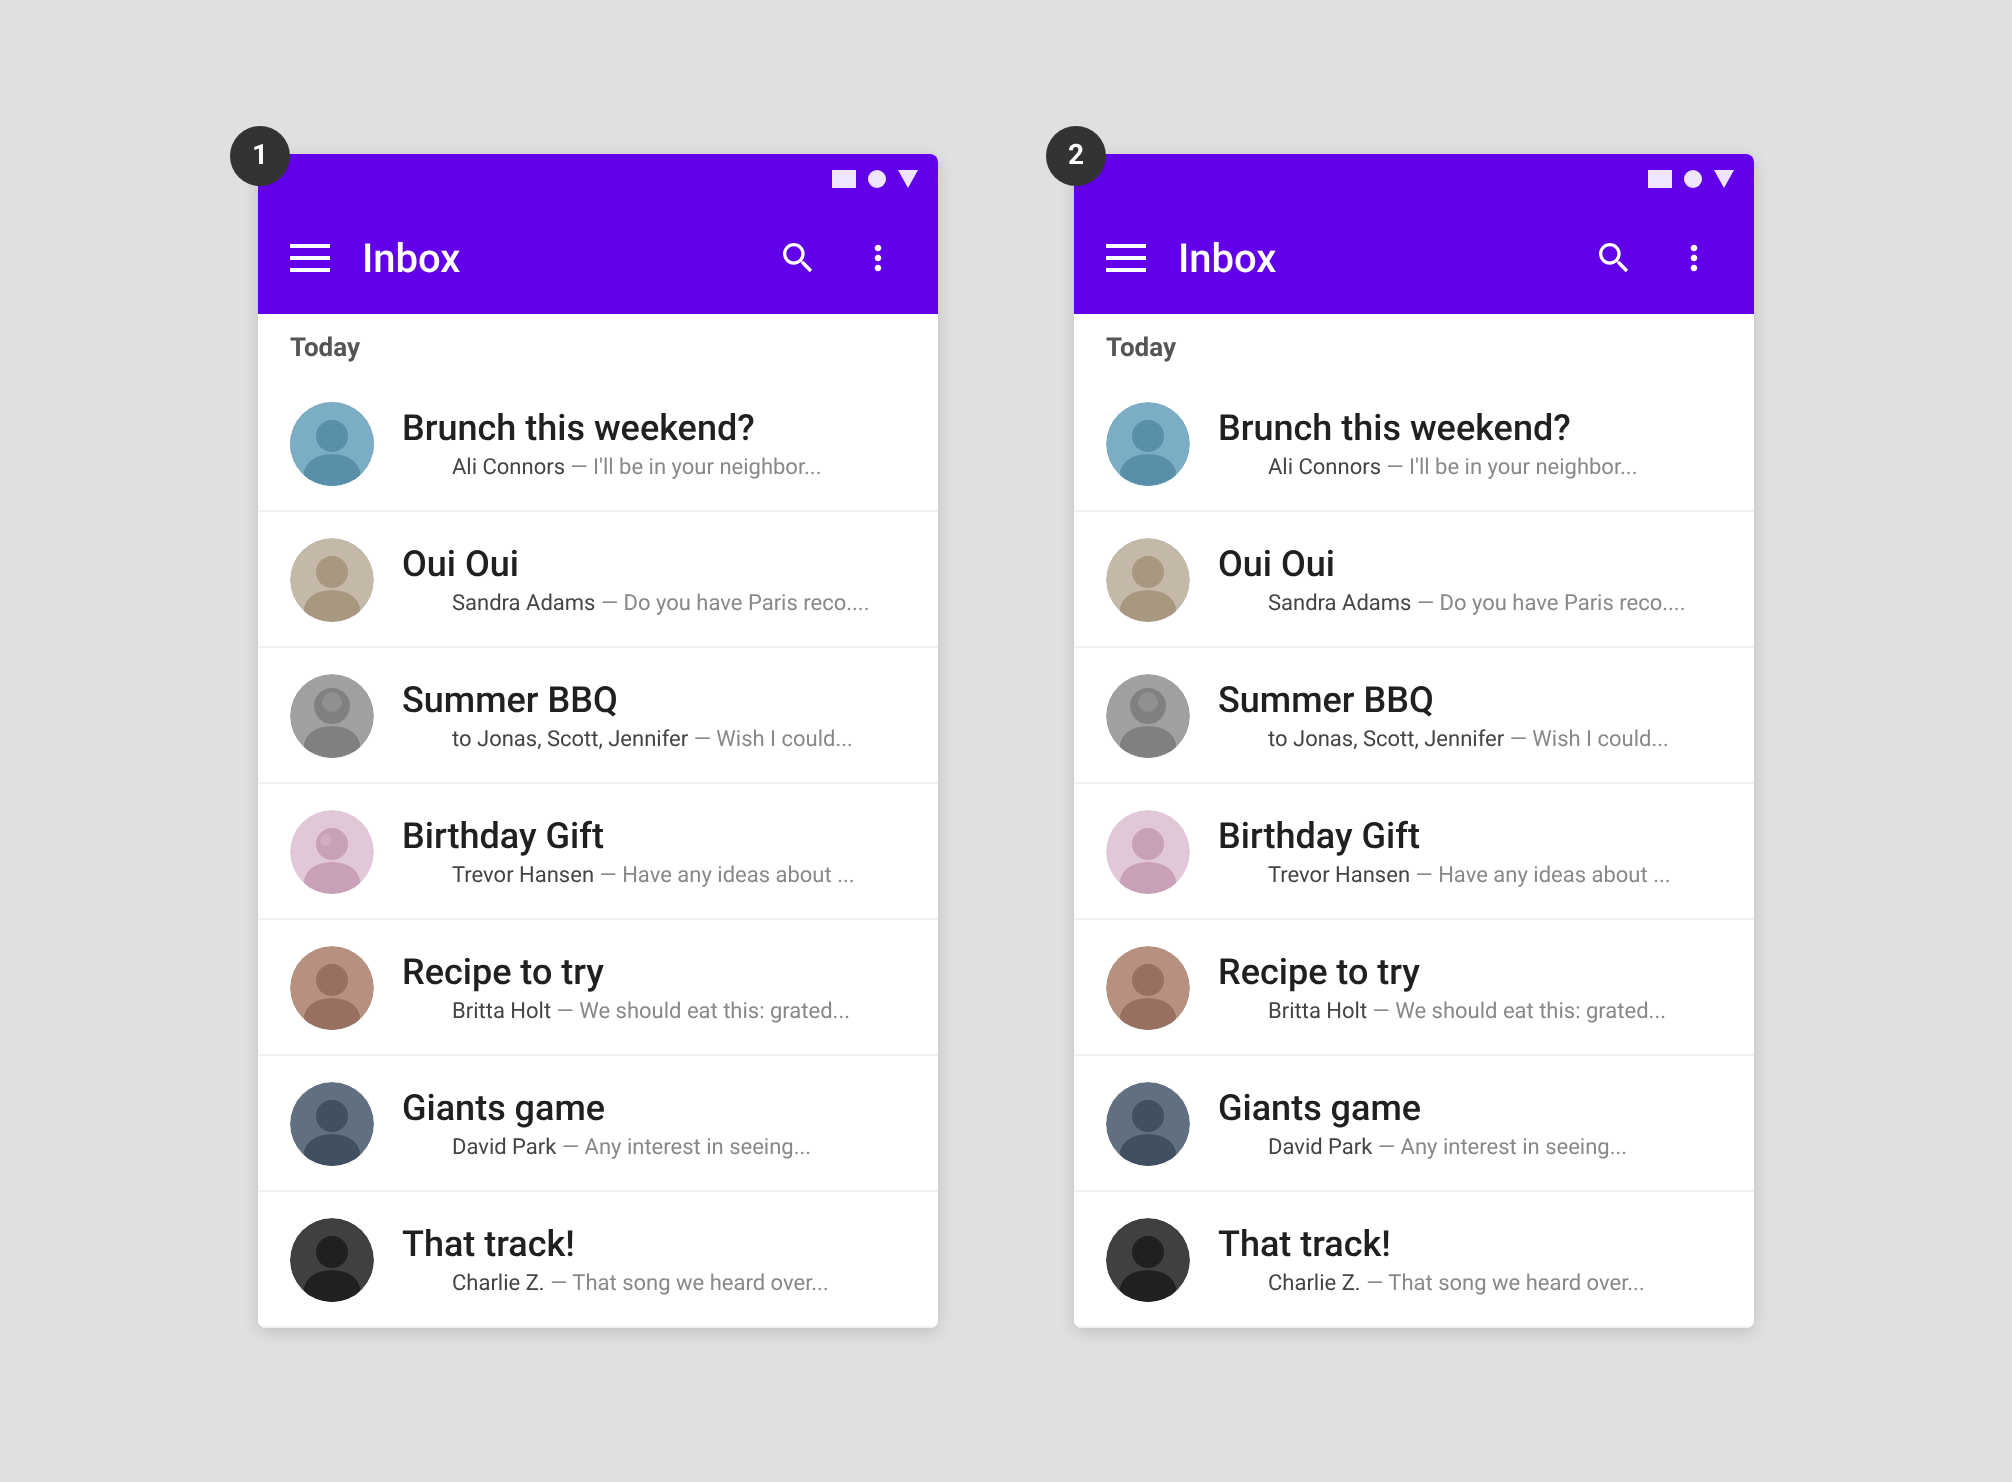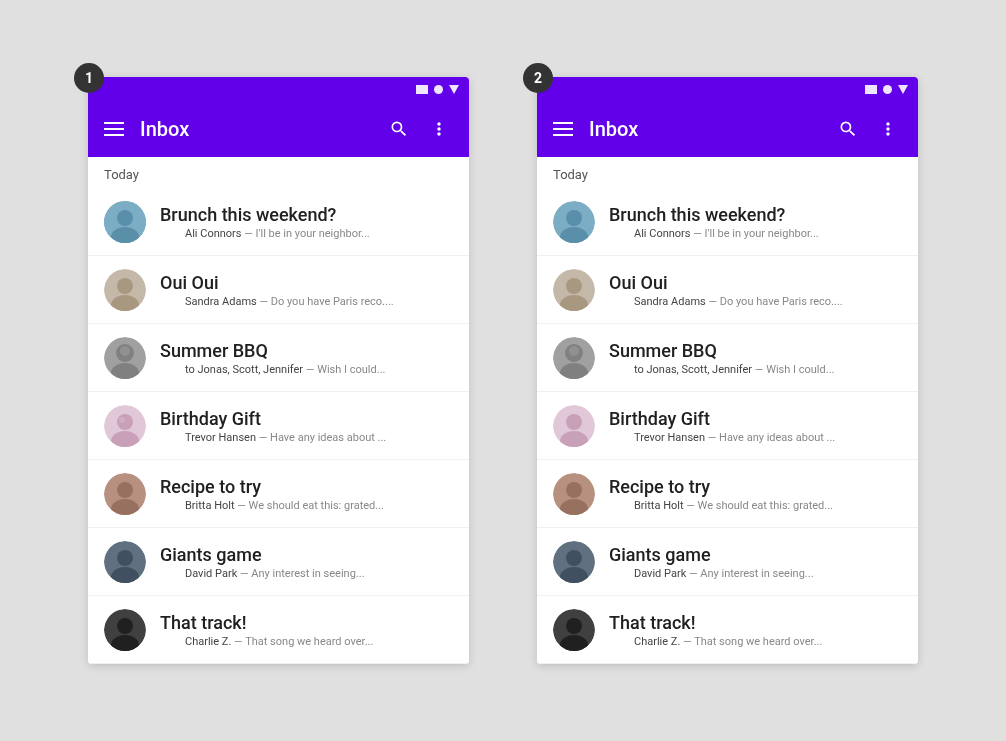--- a/index.html
+++ b/index.html
@@ -13,21 +13,21 @@
       justify-content: center;
       gap: 40px;
     }
     .phone-container {
       display: flex;
       gap: 40px;
       padding: 20px;
     }
     .phone {
       background: #fff;
-      width: 381px;
+      width: 340px;
       border-radius: 4px;
       box-shadow: 0 2px 8px rgba(0,0,0,0.15);
       overflow: hidden;
       position: relative;
     }
     .status-bar {
       background: #6200ea;
       height: 24px;
       display: flex;
       align-items: center;
@@ -92,21 +92,21 @@
     .menu-icon span {
       display: block;
       width: 20px;
       height: 2px;
       background: #fff;
     }
     .section-header {
       padding: 10px 16px 6px;
       font-size: 13px;
       color: #555;
-      font-weight: 400;
+      font-weight: 700;
     }
     .email-list {
       background: #fff;
     }
     .email-item {
       display: flex;
       align-items: center;
       padding: 10px 16px;
       border-bottom: 1px solid #f0f0f0;
       cursor: pointer;

